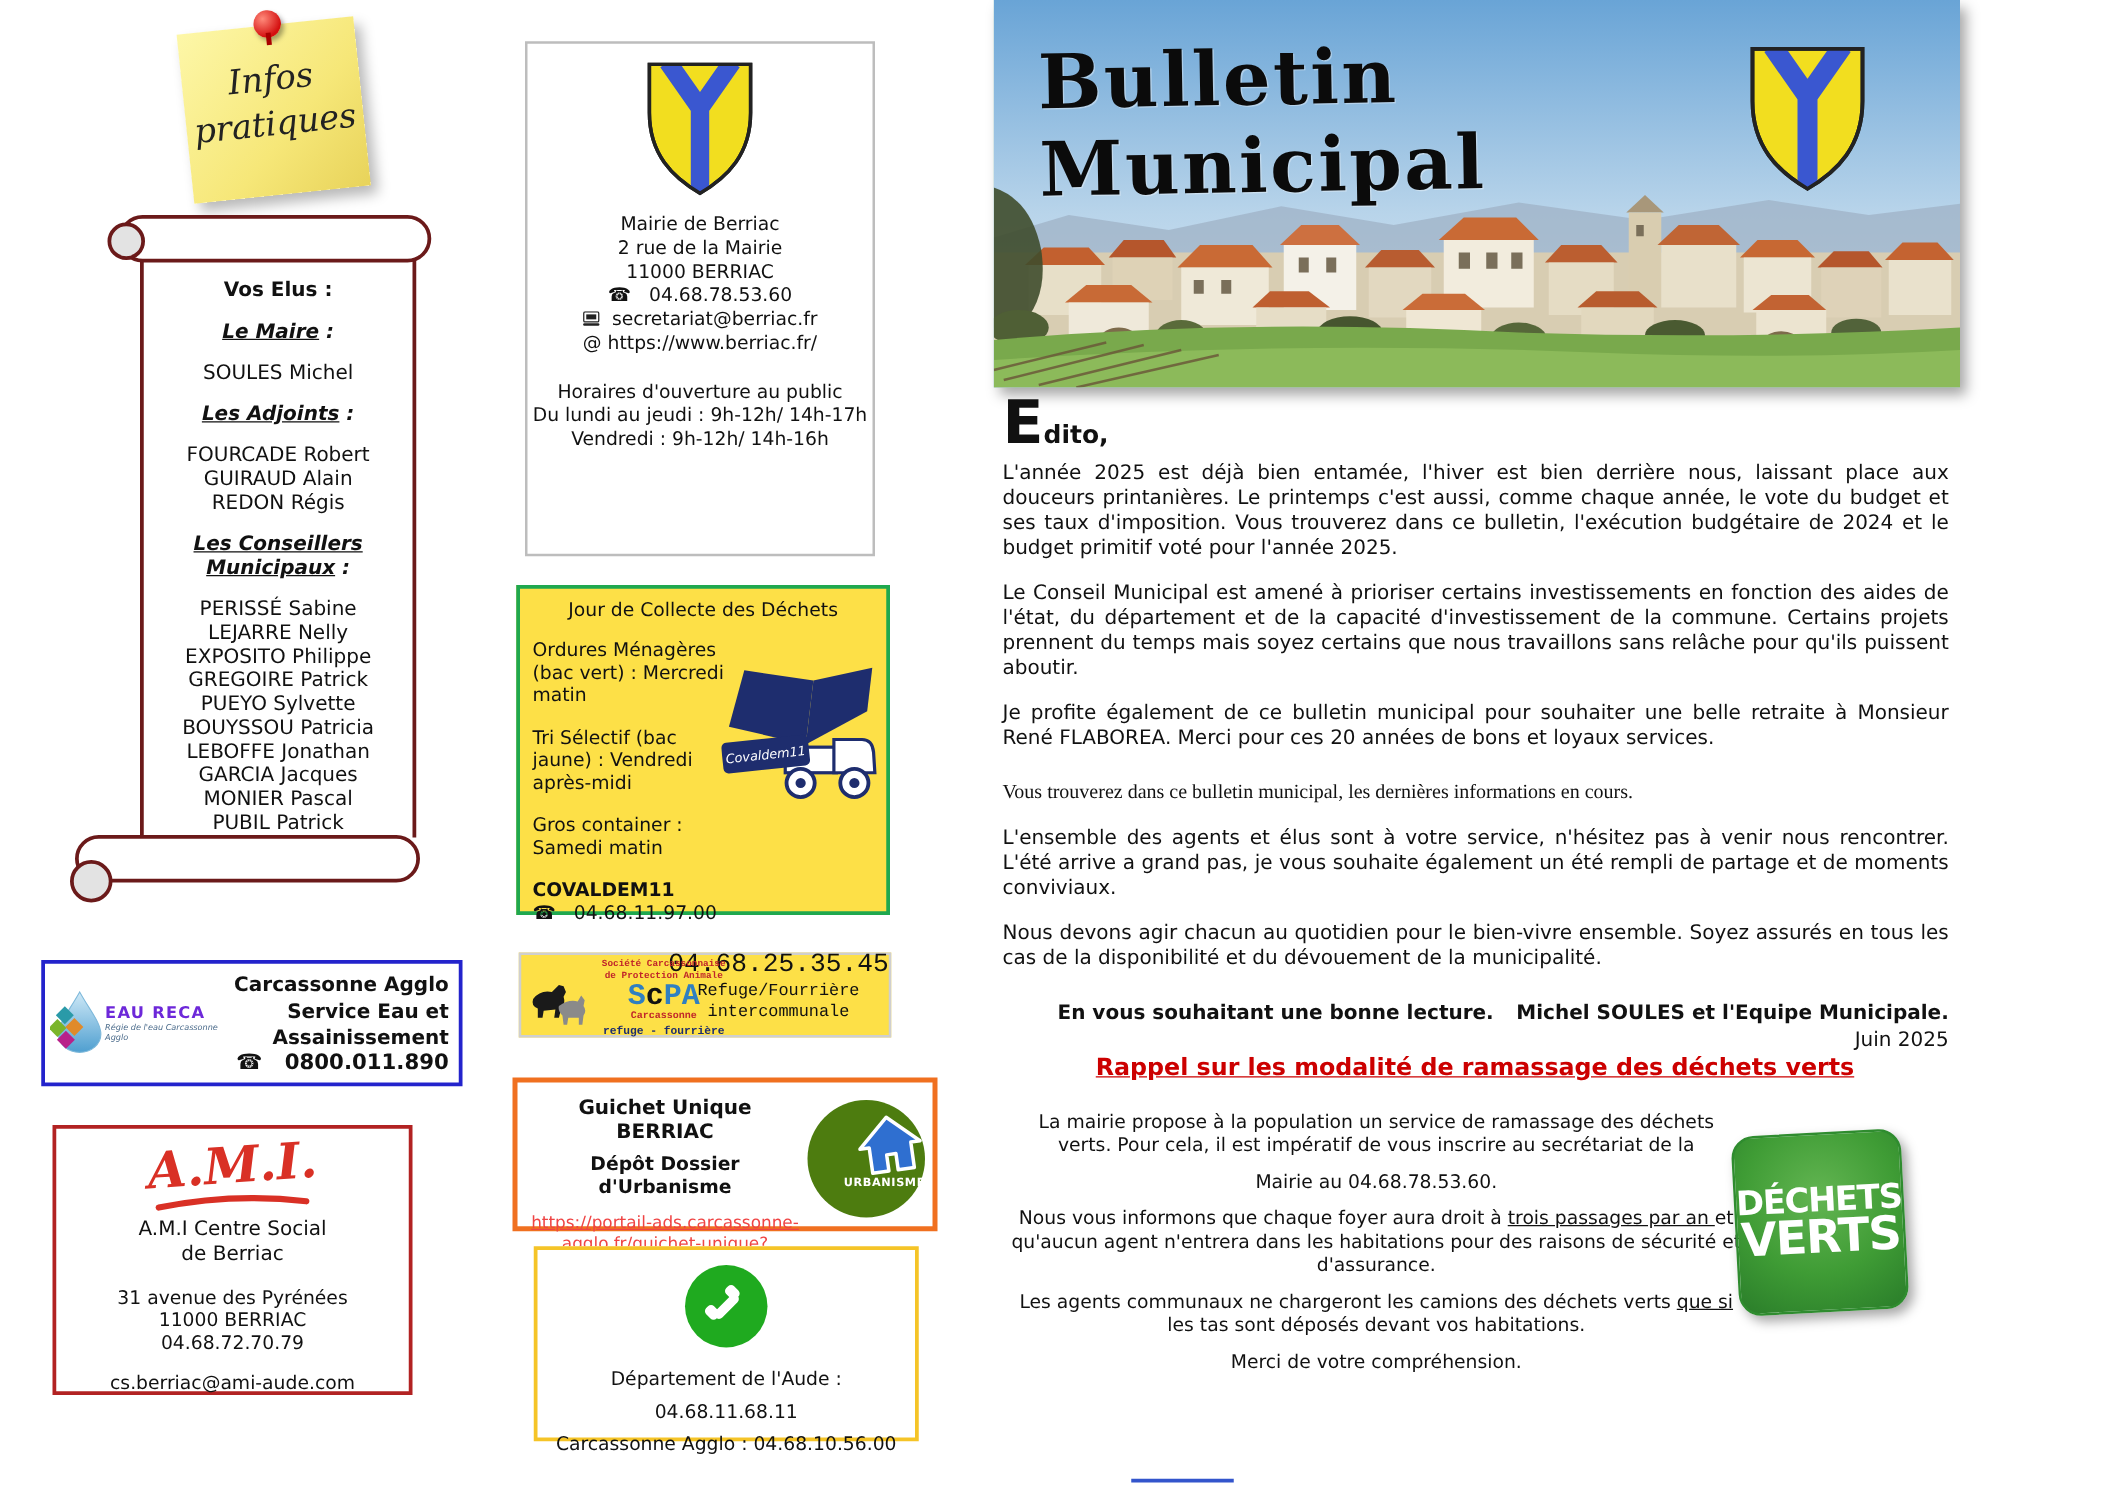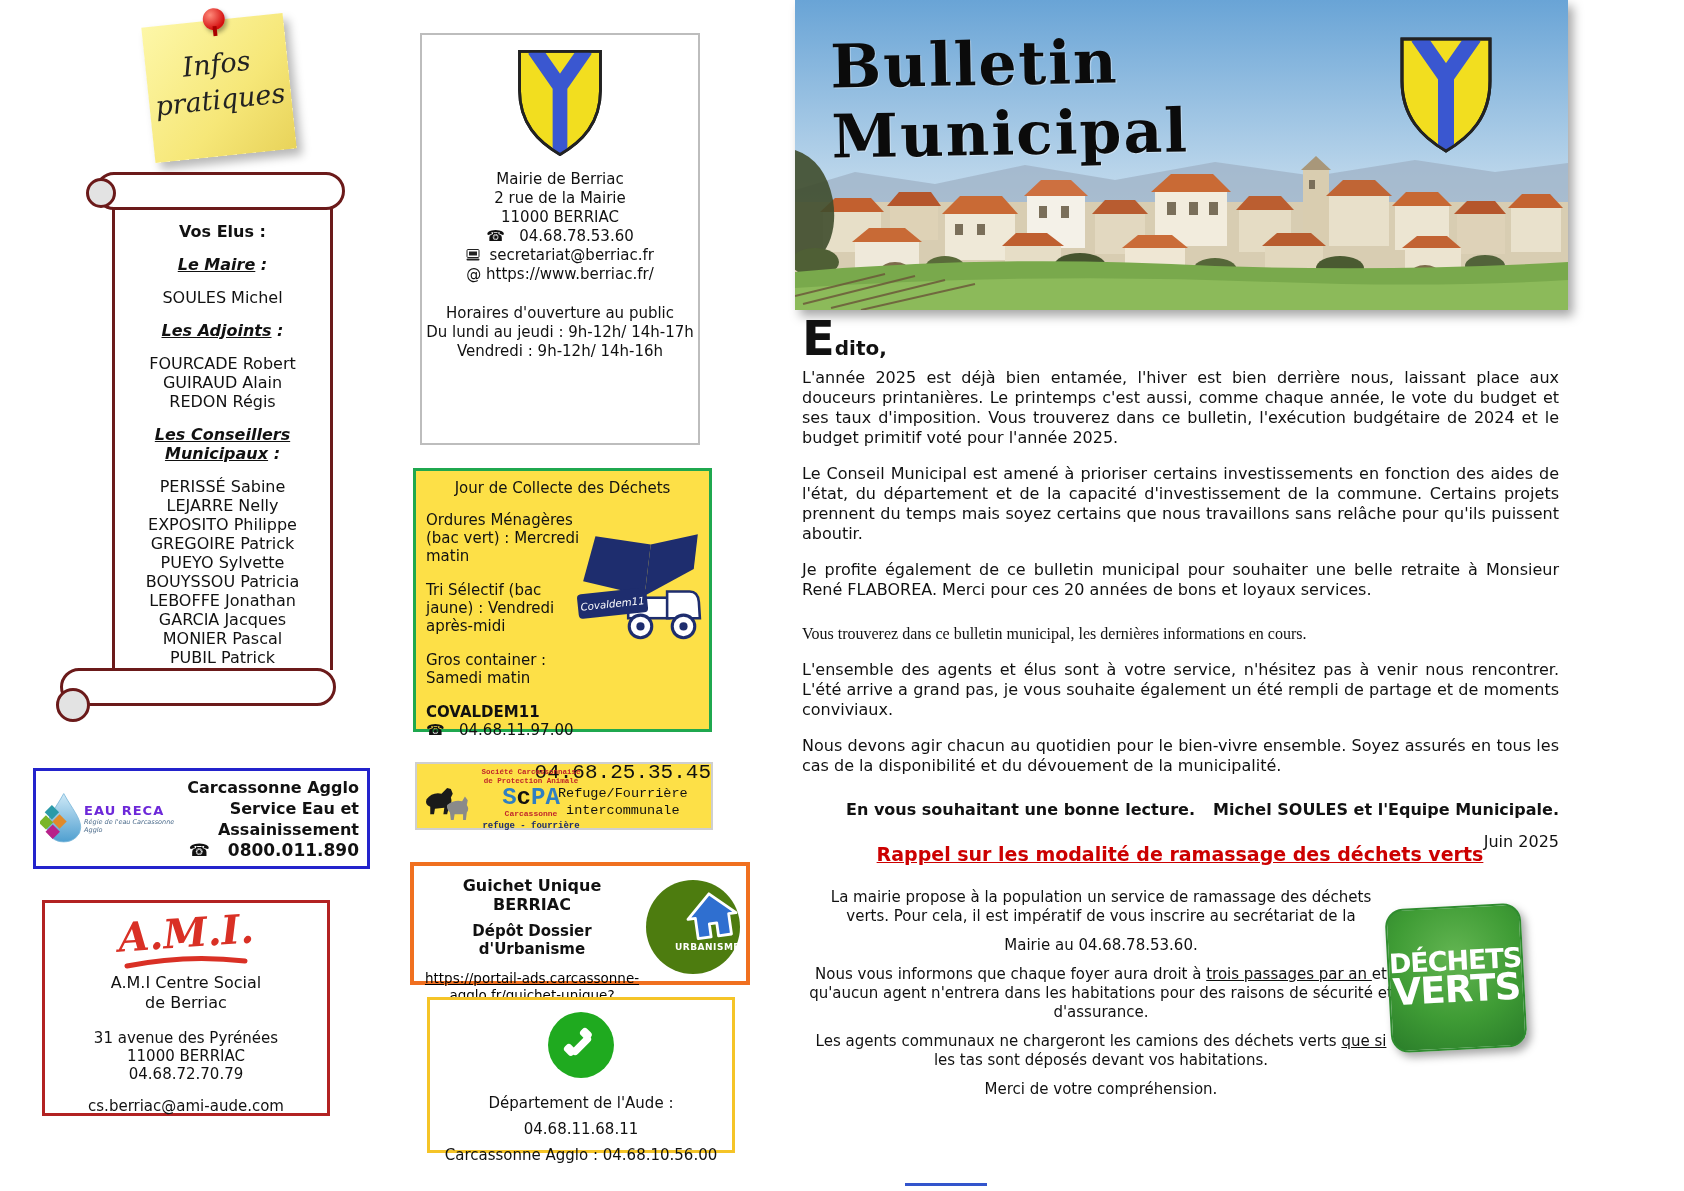--- a/index.html
+++ b/index.html
@@ -77,21 +77,21 @@
   .scpa-c{color:#111;font-weight:bold;font-size:24px;}
   .scpa-city{color:#c0262a;font-weight:bold;font-size:8px;line-height:6px;}
   .scpa-sub{color:#1e2d6e;font-weight:bold;font-size:9px;margin-top:4px;}
   .scpa-right{flex:1;text-align:center;font-size:13.5px;line-height:17px;}
   .scpa-phone{font-size:21px;margin-bottom:4px;}
 
   
   .guichet-box{position:absolute;left:410px;top:862px;width:340px;height:123px;border:4px solid #f07020;
     background:#fff;padding:10px 104px 10px 8px;text-align:center;font-size:16px;}
   .guichet-sub{margin-top:8px;font-size:15px;}
-  .guichet-url{margin-top:12px;font-size:13.5px;line-height:17px;color:#000000;text-decoration:underline;display:block;}
+  .guichet-url{margin-top:12px;font-size:13.5px;line-height:17px;color:#ef4444;text-decoration:underline;display:block;}
   .urb-badge{position:absolute;right:6px;top:14px;width:94px;height:94px;border-radius:50%;
     background:#4d7c0f;text-align:right;padding-top:8px;}
   .urb-label{color:#fff;font-size:9px;font-weight:bold;letter-spacing:.5px;margin-top:-6px;}
 
   
   .phones-box{position:absolute;left:427px;top:997px;width:308px;height:156px;border:3px solid #f5c427;
     background:#fff;text-align:center;padding-top:12px;font-size:15px;line-height:26px;}
   .phone-circle{width:66px;height:66px;border-radius:50%;background:#1faa1f;margin:0 auto 12px auto;
     display:flex;align-items:center;justify-content:center;}
 
@@ -103,21 +103,21 @@
     transform:rotate(-1deg);text-shadow:1px 1px 0 rgba(255,255,255,.35);}
   .photo-shield{position:absolute;right:72px;top:34px;}
 
   .edito{position:absolute;left:802px;top:316px;width:757px;font-size:16px;line-height:20px;text-align:justify;}
   .dropcap-row{height:52px;}
   .dropcap{font-size:48px;font-weight:bold;line-height:44px;}
   .dropcap-word{font-size:20px;}
   .edito p{margin:0 0 16px 0;}
   .edito .big-gap{margin-top:24px;font-family:Liberation Serif, serif;}
   .closing-row{display:flex;justify-content:space-between;font-weight:bold;margin-top:24px;padding-left:44px;}
-  .date-row{text-align:right;margin-top:12px;}
+  .date-row{text-align:right;margin-top:2px;}
 
   .rappel-heading{position:absolute;left:800px;top:843px;width:760px;text-align:center;
     color:#cc0000;font-weight:bold;font-size:19px;text-decoration:underline;}
   .rappel-body{position:absolute;left:808px;top:888px;width:586px;text-align:center;
     font-size:15px;line-height:19px;}
   .rappel-body p{margin:0 0 10px 0;}
 
   .dv-logo{position:absolute;left:1388px;top:906px;width:136px;height:144px;border-radius:18px;
     background:radial-gradient(circle at 50% 35%,#63b552 0%,#3f9c35 55%,#2a7d2a 100%);
     transform:rotate(-3deg);box-shadow:4px 5px 9px rgba(0,0,0,.35);

